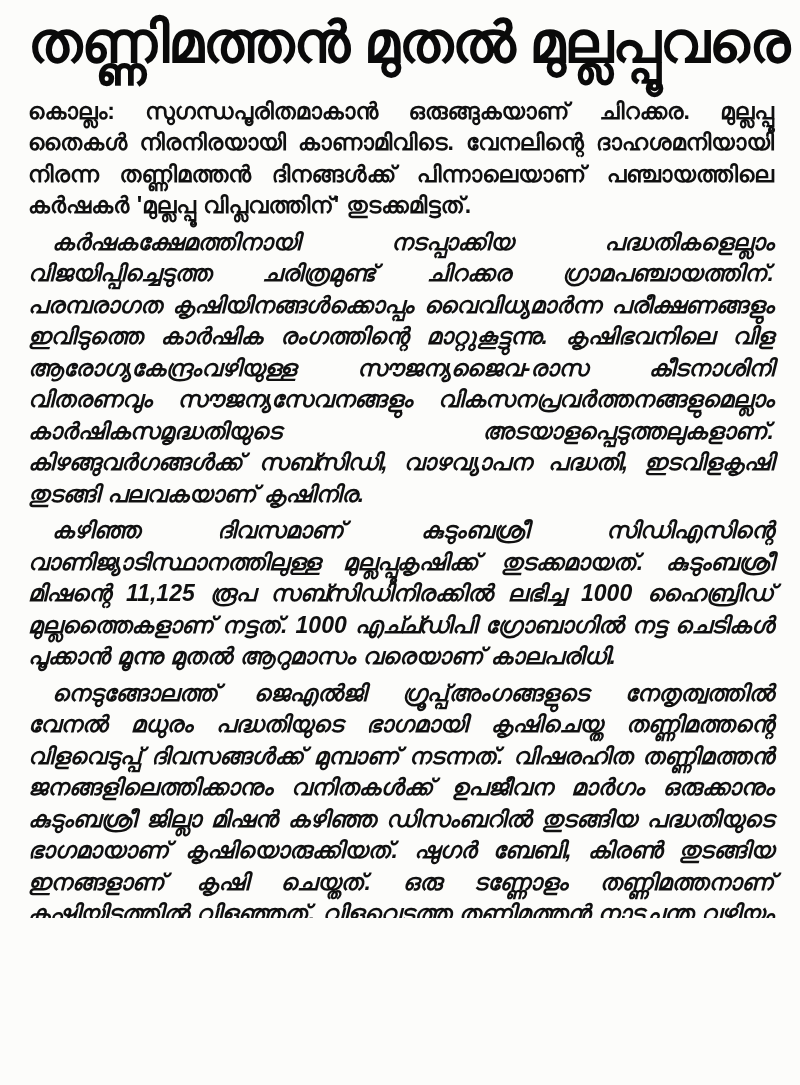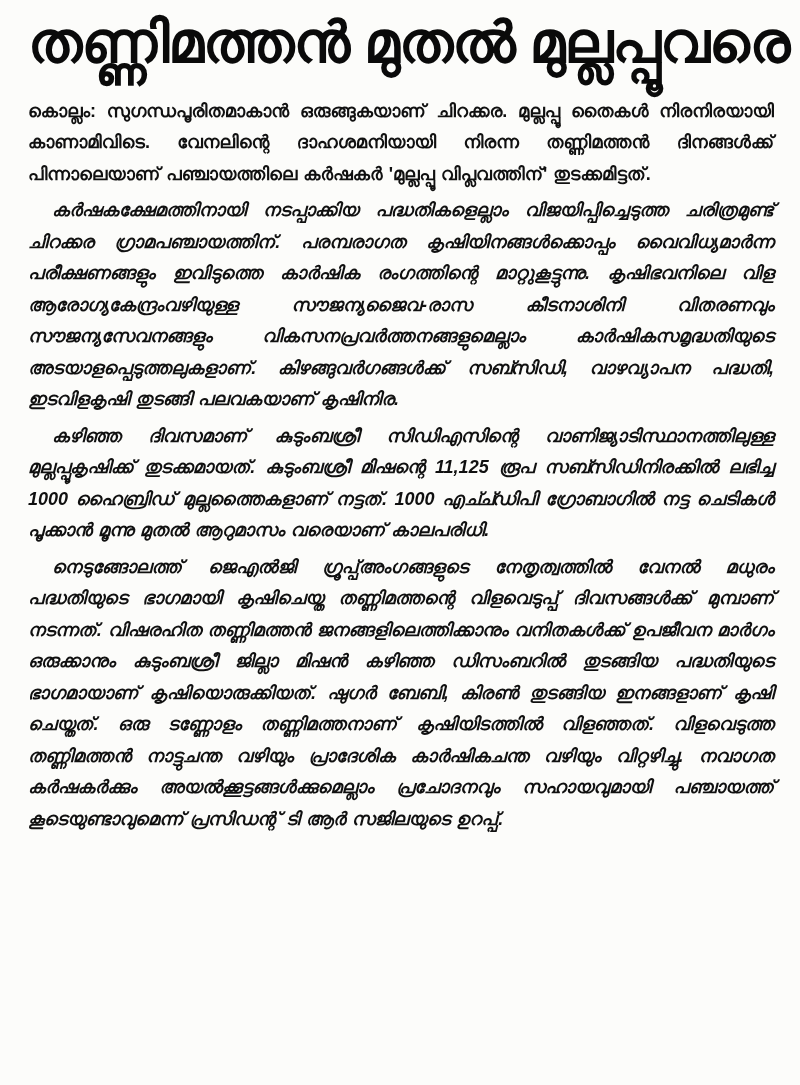--- a/index.html
+++ b/index.html
@@ -21,21 +21,21 @@
     padding: 4px 0 6px 0;
     font-size: 57px;
     line-height: 1.08;
     font-weight: 800;
     letter-spacing: -1px;
     color: #0a0a0a;
     white-space: nowrap;
   }
   .body-text p {
     margin: 0 0 5px 0;
-    font-size: 18px;
+    font-size: 23px;
     line-height: 31.5px;
     font-weight: 600;
     color: #101010;
     text-align: justify;
     text-justify: inter-word;
     word-spacing: 1px;
   }
   .body-text p.indented {
     text-indent: 24px;
     font-style: italic;

